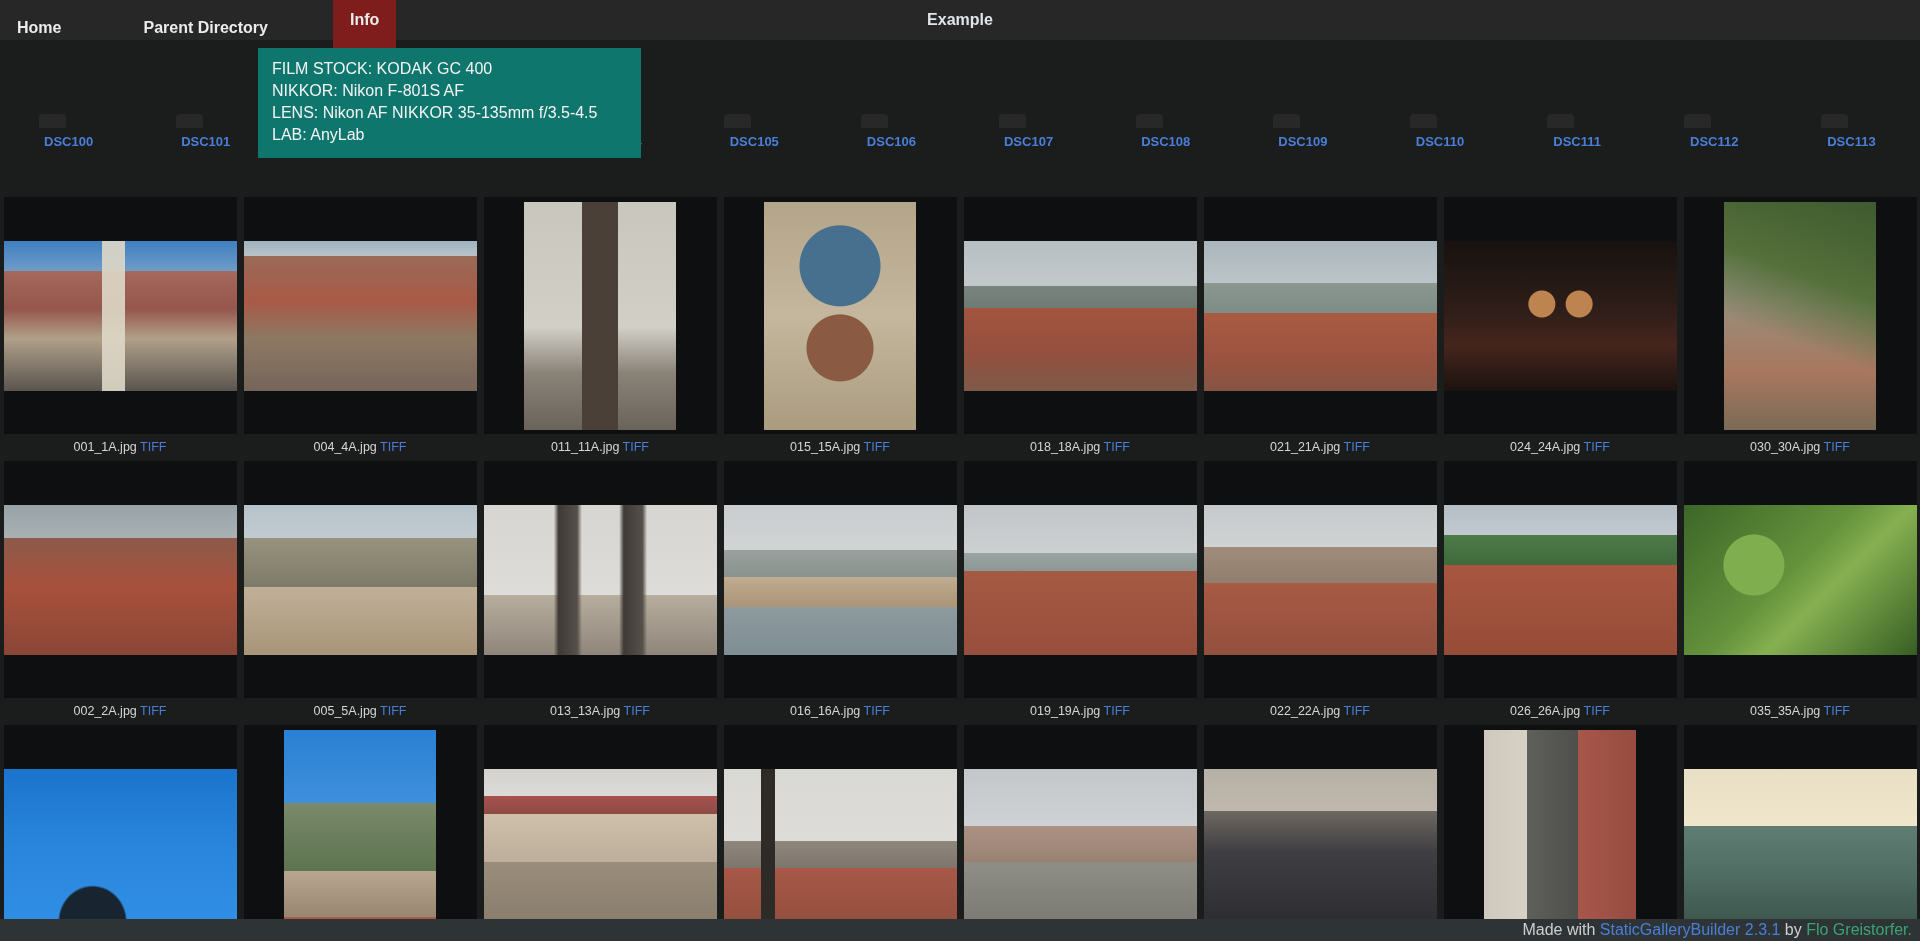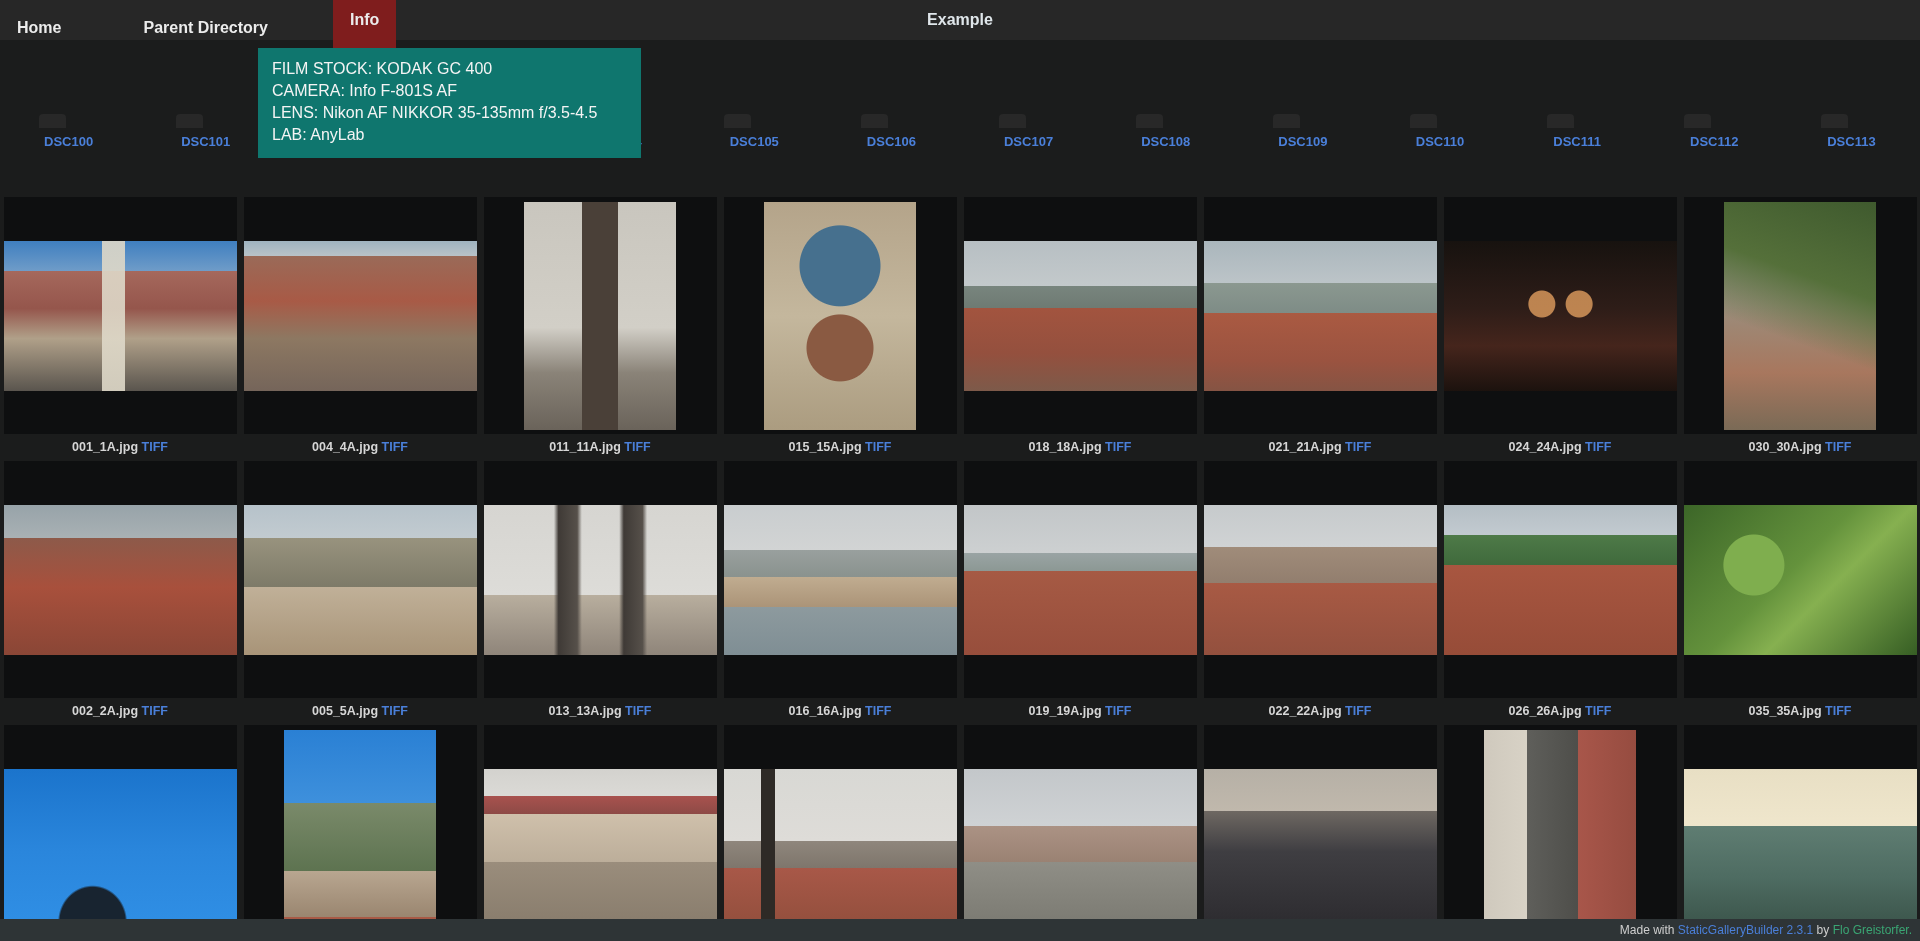--- a/index.html
+++ b/index.html
@@ -49,21 +49,21 @@
     content:""; position:absolute; top:-11px; right:3px;
     width:27px; height:14px; background:#282828; border-radius:4px 4px 0 0;
   }
   .folder-label {
     display:block; margin-top:9px; font-size:13px; font-weight:bold;
     color:var(--blue); line-height:15px;
   }
 
   
   .gallery { margin-top:48px; }
-  .grid-row { display:flex; width:100%;font-weight:bold; }
+  .grid-row { display:flex; width:100%; }
   .cell { width:12.5%; padding:0 3.5px; }
   .frame {
     height:237px; background:#0e0f10; display:flex;
     align-items:center; justify-content:center; cursor:pointer;
   }
   .caption {
     height:27px; line-height:27px; text-align:center;
     font-size:12.5px; color:#d6d6d6; white-space:nowrap;
   }
   .caption a { color:var(--blue); text-decoration:none; cursor:pointer; }
@@ -129,42 +129,42 @@
     linear-gradient(180deg,#b6b0a6 0%,#c0b8ac 28%,#6e6862 28%,#3f3e42 55%,#2e2d31 100%); }
   .s-street-from-above { background:
     linear-gradient(90deg,#cfc9bd 0%,#d8d2c6 28%,#5f5f5b 28%,#4e4e4a 62%,#a8564a 62%,#964c40 100%); }
   .s-evening-panorama { background:
     linear-gradient(180deg,#e8dfc4 0%,#efe6cc 38%,#5f7d72 38%,#4e6c62 72%,#3e584e 100%); }
 
   
   .footer {
     position:fixed; left:0; bottom:0; width:100%; height:22px;
     background:var(--footer-bg); z-index:30;
-    text-align:right; font-size:12px; line-height:22px; color:#cfcfcf;
+    text-align:right; font-size:16px; line-height:22px; color:#cfcfcf;
     padding-right:8px;
   }
   .footer a { text-decoration:none; cursor:pointer; }
   .footer .builder { color:var(--blue); }
   .footer .author { color:var(--green); }
 </style>
 </head>
 <body>
 
 <div class="navbar">
   <div class="nav-items">
     <div class="nav-item">Home</div>
     <div class="nav-item">Parent Directory</div>
     <div class="nav-item active">Info</div>
   </div>
   <div class="nav-title">Example</div>
 </div>
 
 <div class="info-panel">
   <div>FILM STOCK: KODAK GC 400</div>
-  <div>CAMERA: Info F-801S AF</div>
+  <div>NIKKOR: Nikon F-801S AF</div>
   <div>LENS: Nikon AF NIKKOR 35-135mm f/3.5-4.5</div>
   <div>LAB: AnyLab</div>
 </div>
 
 <div class="folders" id="folders">
   <a class="folder">
     <span class="folder-icon"></span>
     <span class="folder-label">DSC100</span>
   </a>
 

